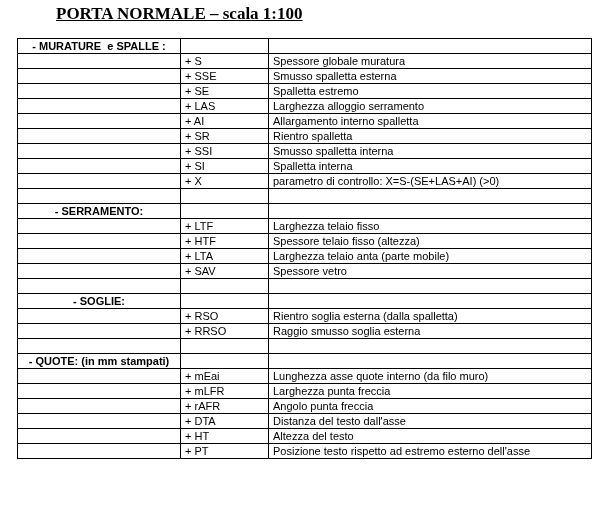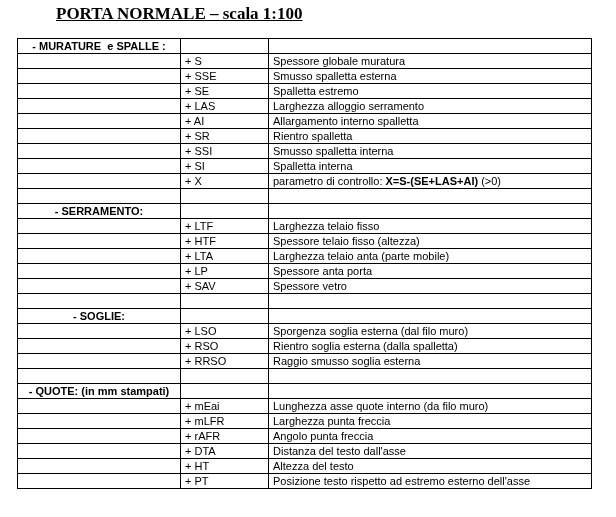--- a/index.html
+++ b/index.html
@@ -32,21 +32,21 @@
     border: 1px solid #000000;
     height: 14px;
     font-size: 11px;
     line-height: 13px;
     padding: 0 4px;
     overflow: hidden;
     white-space: pre;
     vertical-align: middle;
   }
   .hdr { font-weight: bold; text-align: center; }
-  .b { font-weight: bold; }
+  .b { font-weight: normal; }
 </style>
 </head>
 <body>
 
 <div class="page-title">PORTA NORMALE – scala 1:100</div>
 
 <table class="params">
   <colgroup>
     <col style="width:163px">
     <col style="width:88px">
@@ -123,42 +123,32 @@
         <td>+ HTF</td>
         <td>Spessore telaio fisso (altezza)</td>
       </tr>
       <tr>
         <td></td>
         <td>+ LTA</td>
         <td>Larghezza telaio anta (parte mobile)</td>
       </tr>
       <tr>
         <td></td>
-        <td>+ LP</td>
-        <td>Spessore anta porta</td>
-      </tr>
-      <tr>
-        <td></td>
         <td>+ SAV</td>
         <td>Spessore vetro</td>
       </tr>
       <tr>
         <td></td>
         <td></td>
         <td></td>
       </tr>
       <tr>
         <td class="hdr">- SOGLIE:</td>
         <td></td>
         <td></td>
-      </tr>
-      <tr>
-        <td></td>
-        <td>+ LSO</td>
-        <td>Sporgenza soglia esterna (dal filo muro)</td>
       </tr>
       <tr>
         <td></td>
         <td>+ RSO</td>
         <td>Rientro soglia esterna (dalla spalletta)</td>
       </tr>
       <tr>
         <td></td>
         <td>+ RRSO</td>
         <td>Raggio smusso soglia esterna</td>

